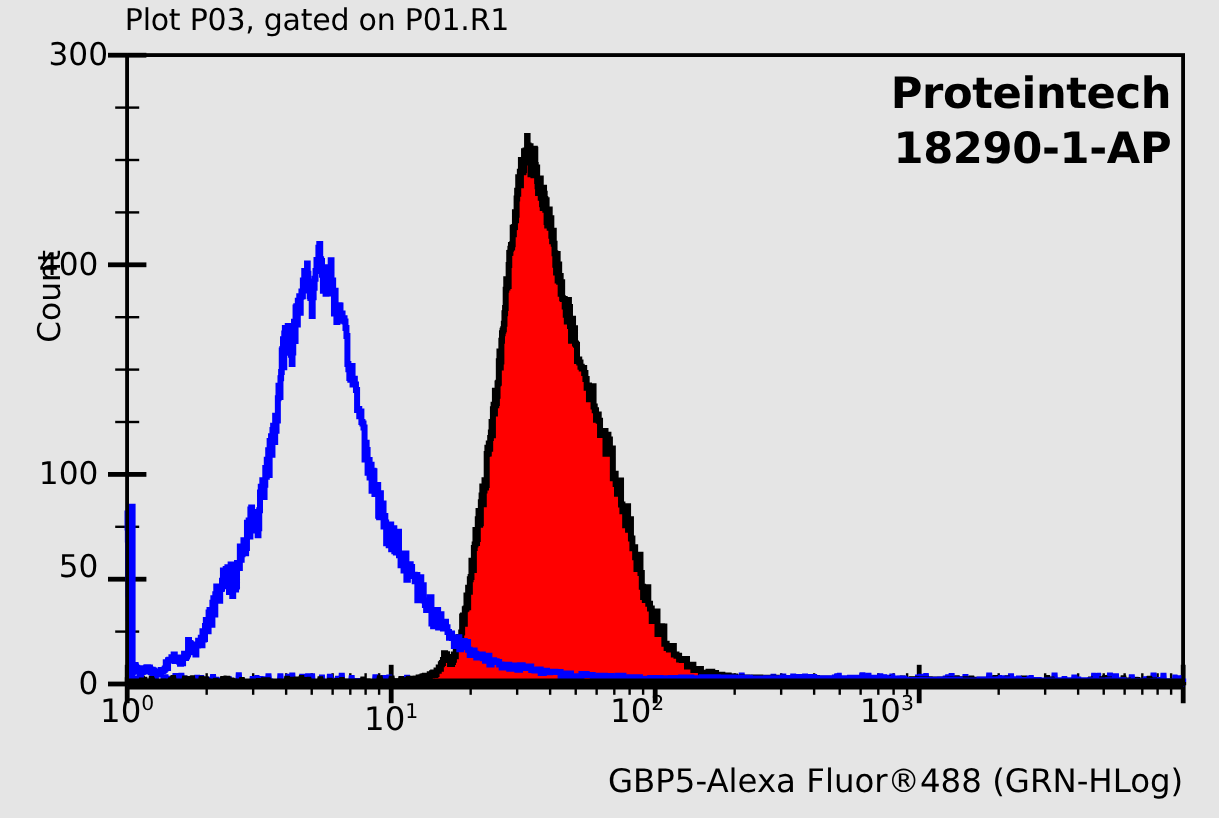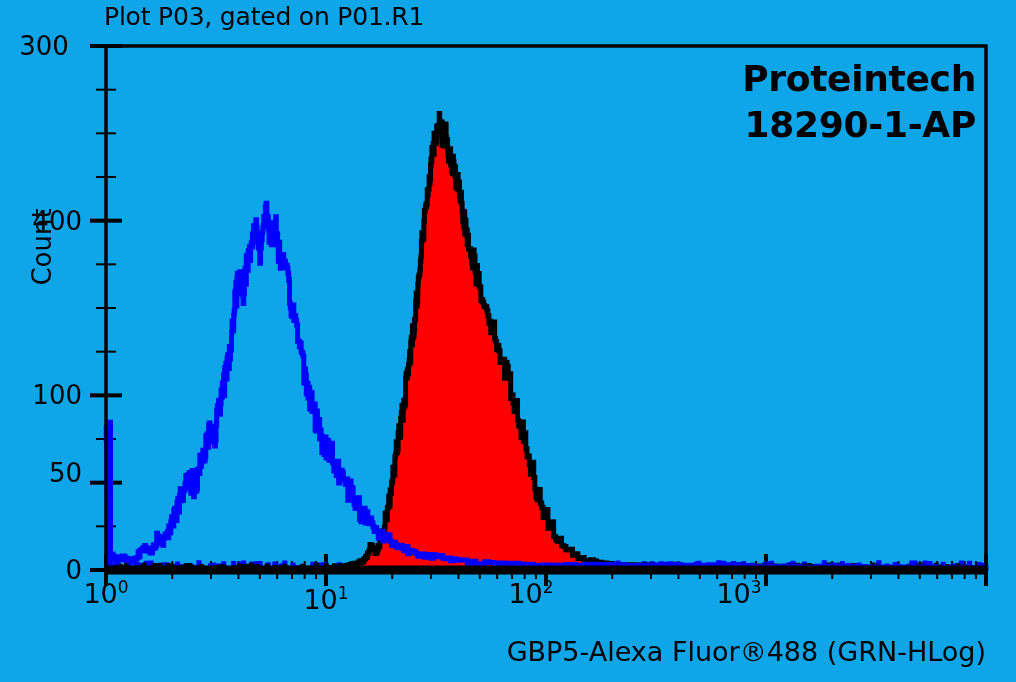--- a/index.html
+++ b/index.html
@@ -10,21 +10,21 @@
   body {
     width: 1016px;
     height: 682px;
     font-family: "DejaVu Sans", "Liberation Sans", sans-serif;
     overflow: hidden;
   }
   #figure {
     position: relative;
     width: 1016px;
     height: 682px;
-    background: #0ea5e9;
+    background: #e5e5e5;
   }
   #plot-title {
     position: absolute;
     left: 104px;
     top: 2px;
     font-size: 25px;
     color: #000000;
     white-space: nowrap;
     letter-spacing: -0.2px;
   }
@@ -99,21 +99,21 @@
   </div>
 
   <div id="y-axis-title">Count</div>
   <div id="x-axis-title">GBP5-Alexa Fluor®488 (GRN-HLog)</div>
 
   <div id="y-tick-labels">
       <div class="tick-label-y" style="top: 570px; left: 20px;">0</div>
       <div class="tick-label-y" style="top: 473px; left: 20px;">50</div>
       <div class="tick-label-y" style="top: 395.333px; left: 20px;">100</div>
       <div class="tick-label-y" style="top: 220.667px; left: 20px;">400</div>
-      <div class="tick-label-y" style="top: 46px; left: 13px; text-align: center;">300</div>
+      <div class="tick-label-y" style="top: 46px; left: 28px;">300</div>
     </div>
   <div id="x-tick-labels">
       <div class="tick-label-x" style="left: 106px;">10<sup>0</sup></div>
       <div class="tick-label-x" style="left: 326px; margin-top: 6px;">10<sup>1</sup></div>
       <div class="tick-label-x" style="left: 531px;">10<sup>2</sup></div>
       <div class="tick-label-x" style="left: 739px;">10<sup>3</sup></div>
       <div class="tick-label-x" style="left: 1040px; margin-left: 20px;">10<sup>4</sup></div>
     </div>
 
   <svg id="plot-svg" width="1016" height="682" style="position:absolute; left:0; top:0;">

